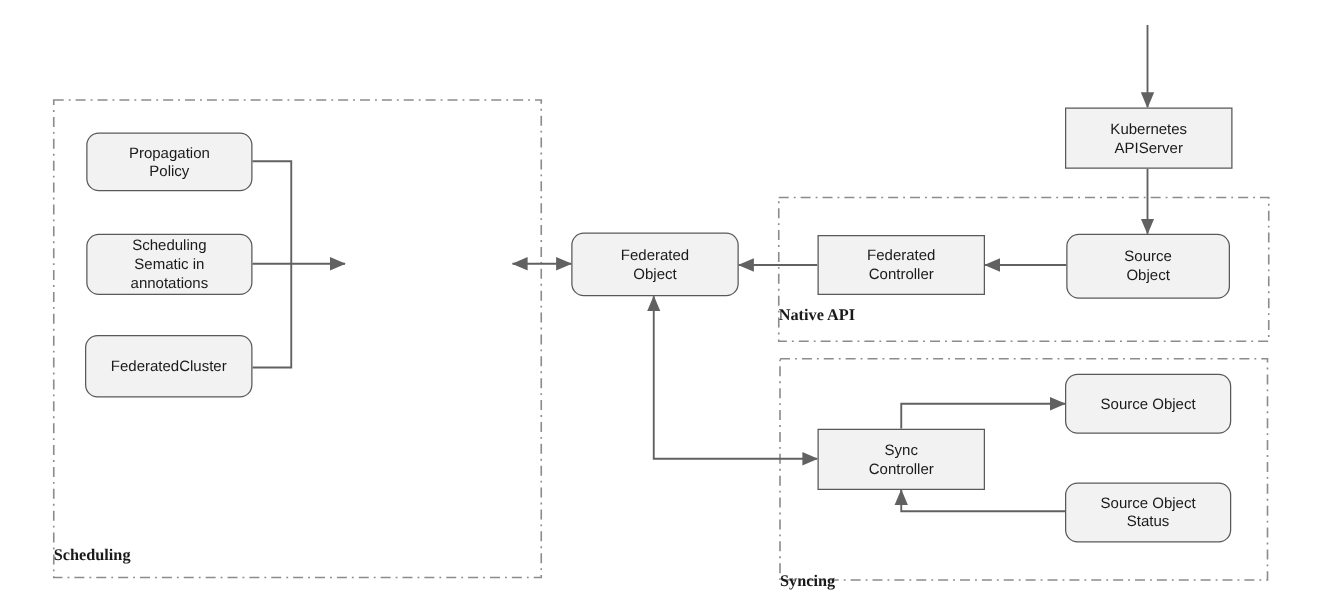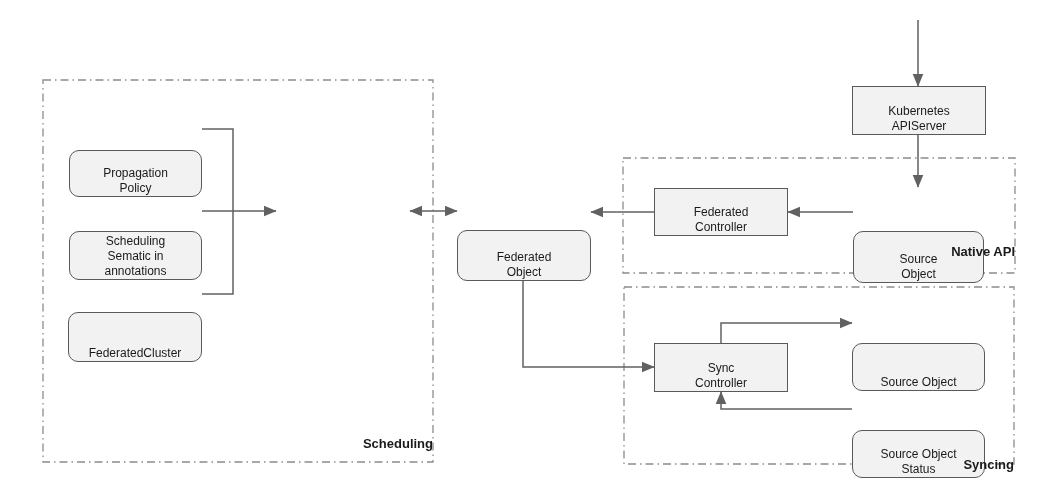--- a/index.html
+++ b/index.html
@@ -21,35 +21,36 @@
   #wires { position: absolute; left: 0; top: 0; width: 1062px; height: 485px; }
   #wires path.conn { fill: none; stroke: var(--connector); stroke-width: 1.5; }
   #wires rect.group { fill: none; stroke: var(--group-border); stroke-width: 1.3; stroke-dasharray: 8 4 1.5 4; }
   #wires .ah-fill { fill: var(--connector); stroke: none; }
   .node {
     position: absolute;
     box-sizing: border-box;
     background: var(--node-fill);
     border: 1.4px solid var(--node-border);
     display: flex;
-    align-items: flex-end;
+    align-items: center;
     justify-content: center;
     text-align: center;
     font-size: 12px;
     line-height: 15px;
     color: var(--text);
     white-space: pre-line;
   }
-  .node.rounded { border-radius: 10px; margin-top: 44px; }
+  .node.rounded { border-radius: 10px; }
   .group-label {
     position: absolute;
-    text-align: right;
+    text-align: left;
     font-weight: bold;
     font-size: 13px;
     color: var(--text);
+    font-family: Liberation Serif, serif;
   }
   
   #n-propagation-policy   { left: 69px;  top: 106px; width: 133px; height: 47px; }
   #n-scheduling-sematic   { left: 69px;  top: 187px; width: 133px; height: 49px; }
   #n-federated-cluster    { left: 68px;  top: 268px; width: 134px; height: 50px; }
   #n-global-scheduler     { left: 276px; top: 188px; width: 134px; height: 47px; }
   #n-federated-object     { left: 457px; top: 186px; width: 134px; height: 51px; }
   #n-kubernetes-apiserver { left: 852px; top: 86px;  width: 134px; height: 49px; }
   #n-federated-controller { left: 654px; top: 188px; width: 134px; height: 48px; }
   #n-source-object-native { left: 853px; top: 187px; width: 131px; height: 52px; }

